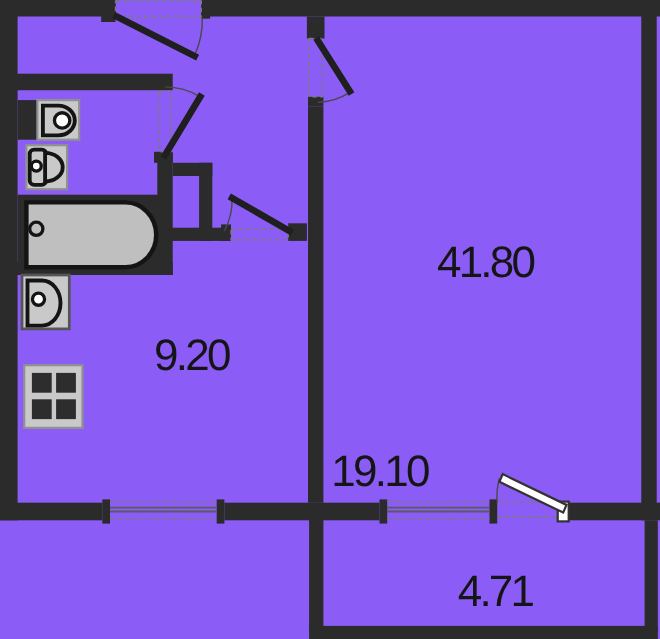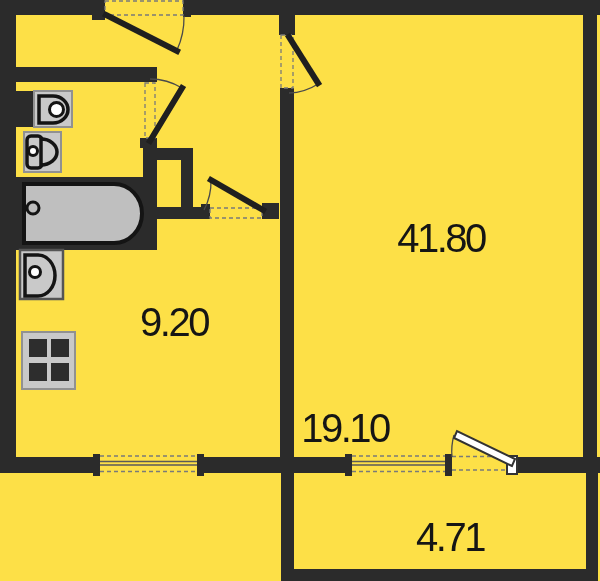--- a/index.html
+++ b/index.html
@@ -1,16 +1,16 @@
 <!DOCTYPE html>
 <html><head>
 <meta charset="utf-8">
 <style>
   html,body{margin:0;padding:0;background:#ffffff;}
-  .stage{position:relative;width:600px;height:581px;background:#fde047;overflow:hidden;
+  .stage{position:relative;width:600px;height:581px;background:#8b5cf6;overflow:hidden;
          font-family:"Liberation Sans", sans-serif;}
   svg{display:block;}
   .wall{fill:#2b2b2b;stroke:none;}
   .leaf{stroke:#1f1f1f;stroke-width:6;stroke-linecap:square;fill:none;}
   .swing{stroke:#4a4a4a;stroke-width:1.3;fill:none;}
   .dash{stroke:#7a7a7a;stroke-width:1.3;fill:none;stroke-dasharray:4 3;}
   .glass{stroke:#5a5a5a;stroke-width:1.6;fill:none;}
   .fixbox{fill:#c9c9c9;stroke:#919191;stroke-width:2;}
   .fixboxdark{fill:#c9c9c9;stroke:#555555;stroke-width:2.5;}
   .bowl{fill:#c9c9c9;stroke:#141414;stroke-width:3.5;}

